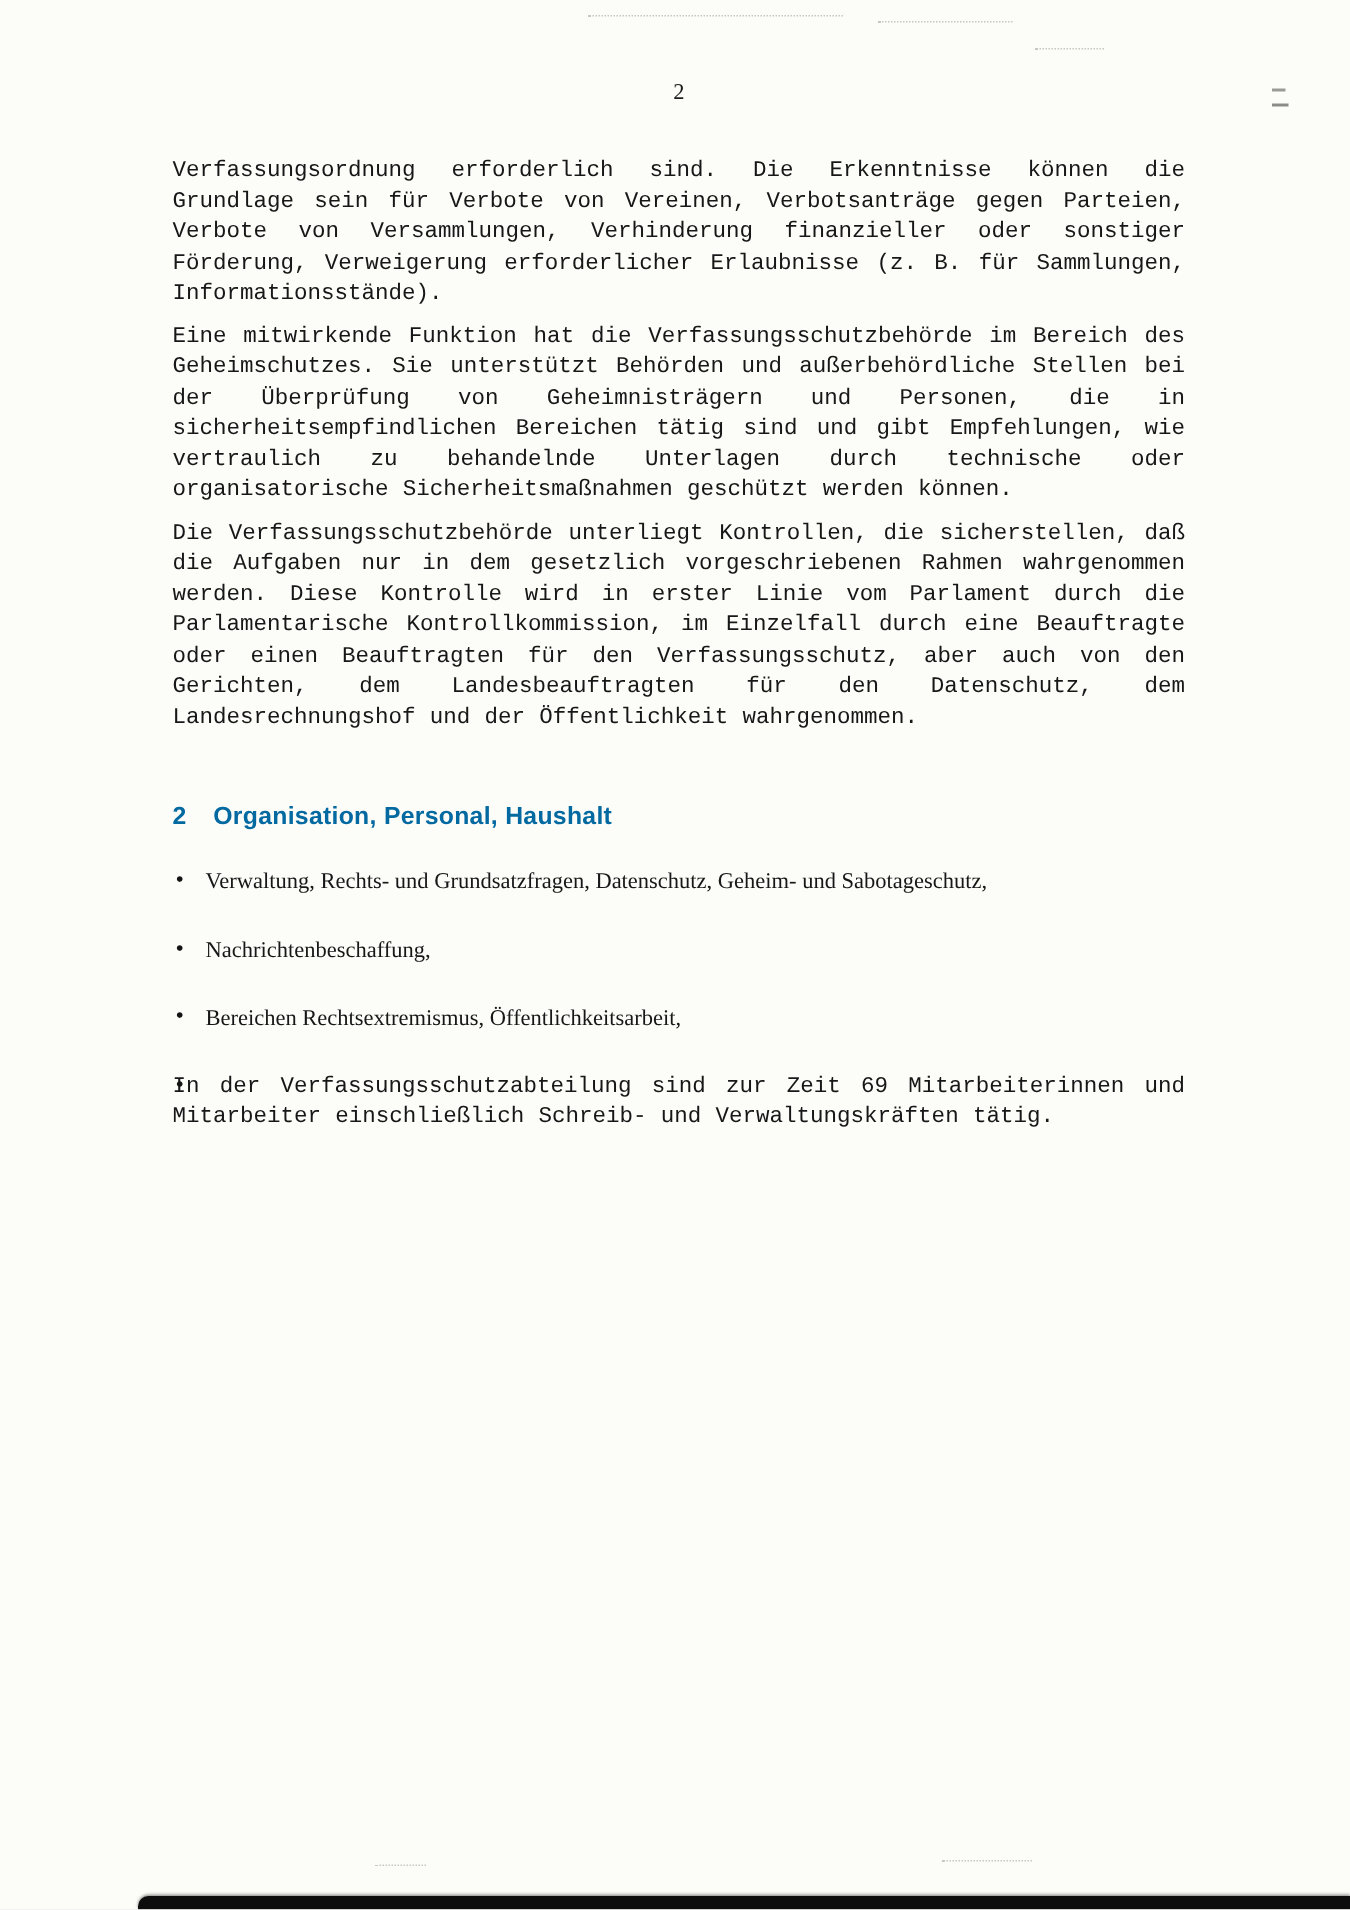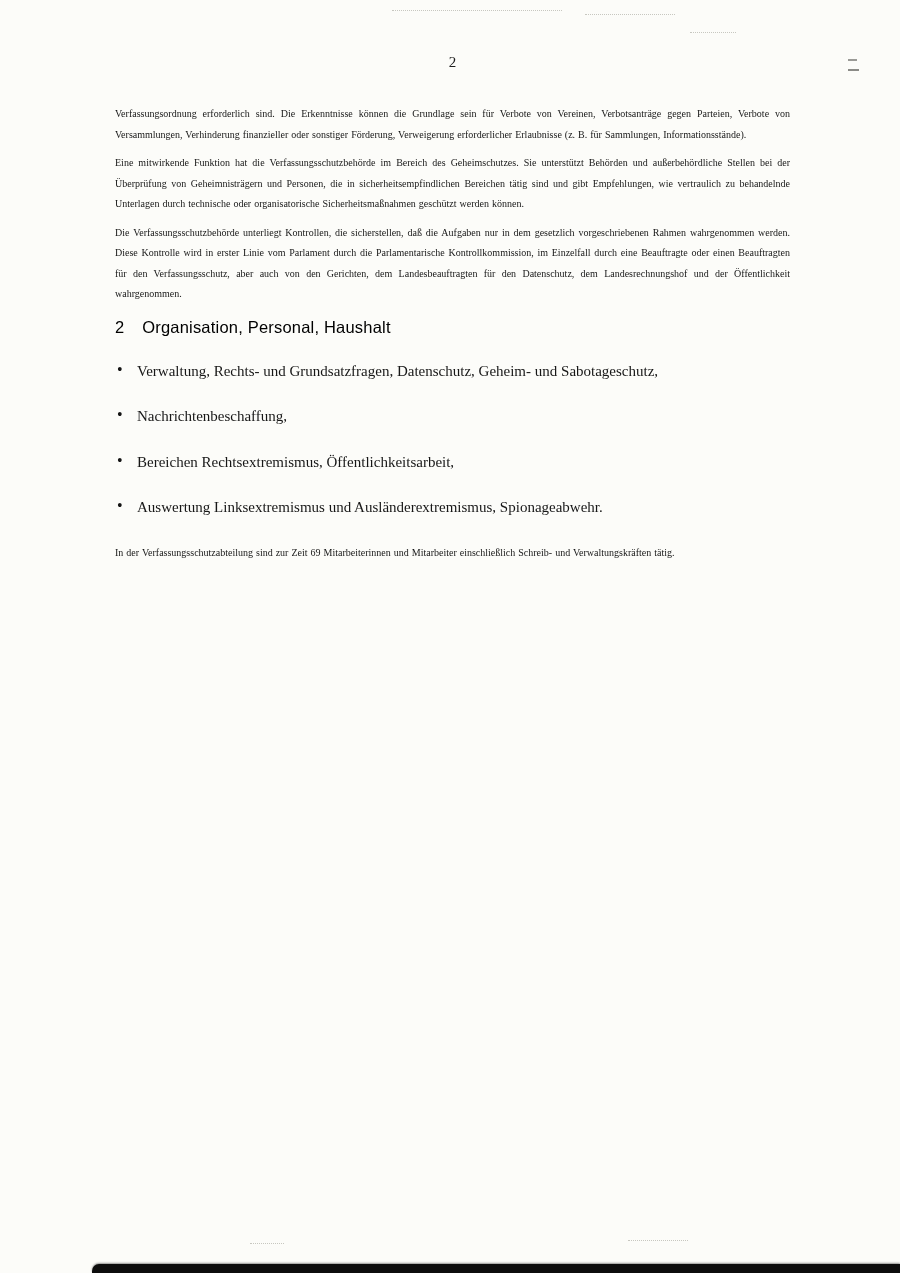--- a/index.html
+++ b/index.html
@@ -26,33 +26,34 @@
     font-size: 15px;
     color: #1d1d1d;
   }
   .content {
     position: absolute;
     top: 104px;
     left: 115px;
     width: 675px;
   }
   p.body {
-    font-size: 10px;
+    font-size: 15px;
     line-height: 20.5px;
     margin: 0 0 8px 0;
     text-align: justify;
     word-spacing: 0.5px;
+    font-family: Liberation Mono, monospace;
   }
   h2.heading {
     font-family: "Liberation Sans", sans-serif;
-    font-weight: normal;
+    font-weight: bold;
     font-size: 16.5px;
     letter-spacing: 0.2px;
-    color: #000000;
-    margin: 12px 0 24px 0;
+    color: #0369a1;
+    margin: 45px 0 24px 0;
     line-height: 20px;
   }
   h2.heading .num {
     margin-right: 13px;
   }
   ul.bullets {
     list-style: none;
     margin: 8px 0 0 0;
     padding: 0;
   }
@@ -146,21 +147,20 @@
       <li>
         <span class="dot">•</span>
         <span class="bullet-text">Nachrichtenbeschaffung,</span>
       </li>
       <li>
         <span class="dot">•</span>
         <span class="bullet-text">Bereichen Rechtsextremismus, Öffentlichkeitsarbeit,</span>
       </li>
       <li>
         <span class="dot">•</span>
-        <span class="bullet-text">Auswertung Linksextremismus und Ausländerextremismus, Spionageabwehr.</span>
       </li>
     </ul>
 
     <p class="body">In der Verfassungsschutzabteilung sind zur Zeit 69 Mitarbeiterinnen und Mitarbeiter einschließlich Schreib- und Verwaltungskräften tätig.</p>
 
   </div>
 
   <div class="bottom-bar"></div>
 
 </div>

